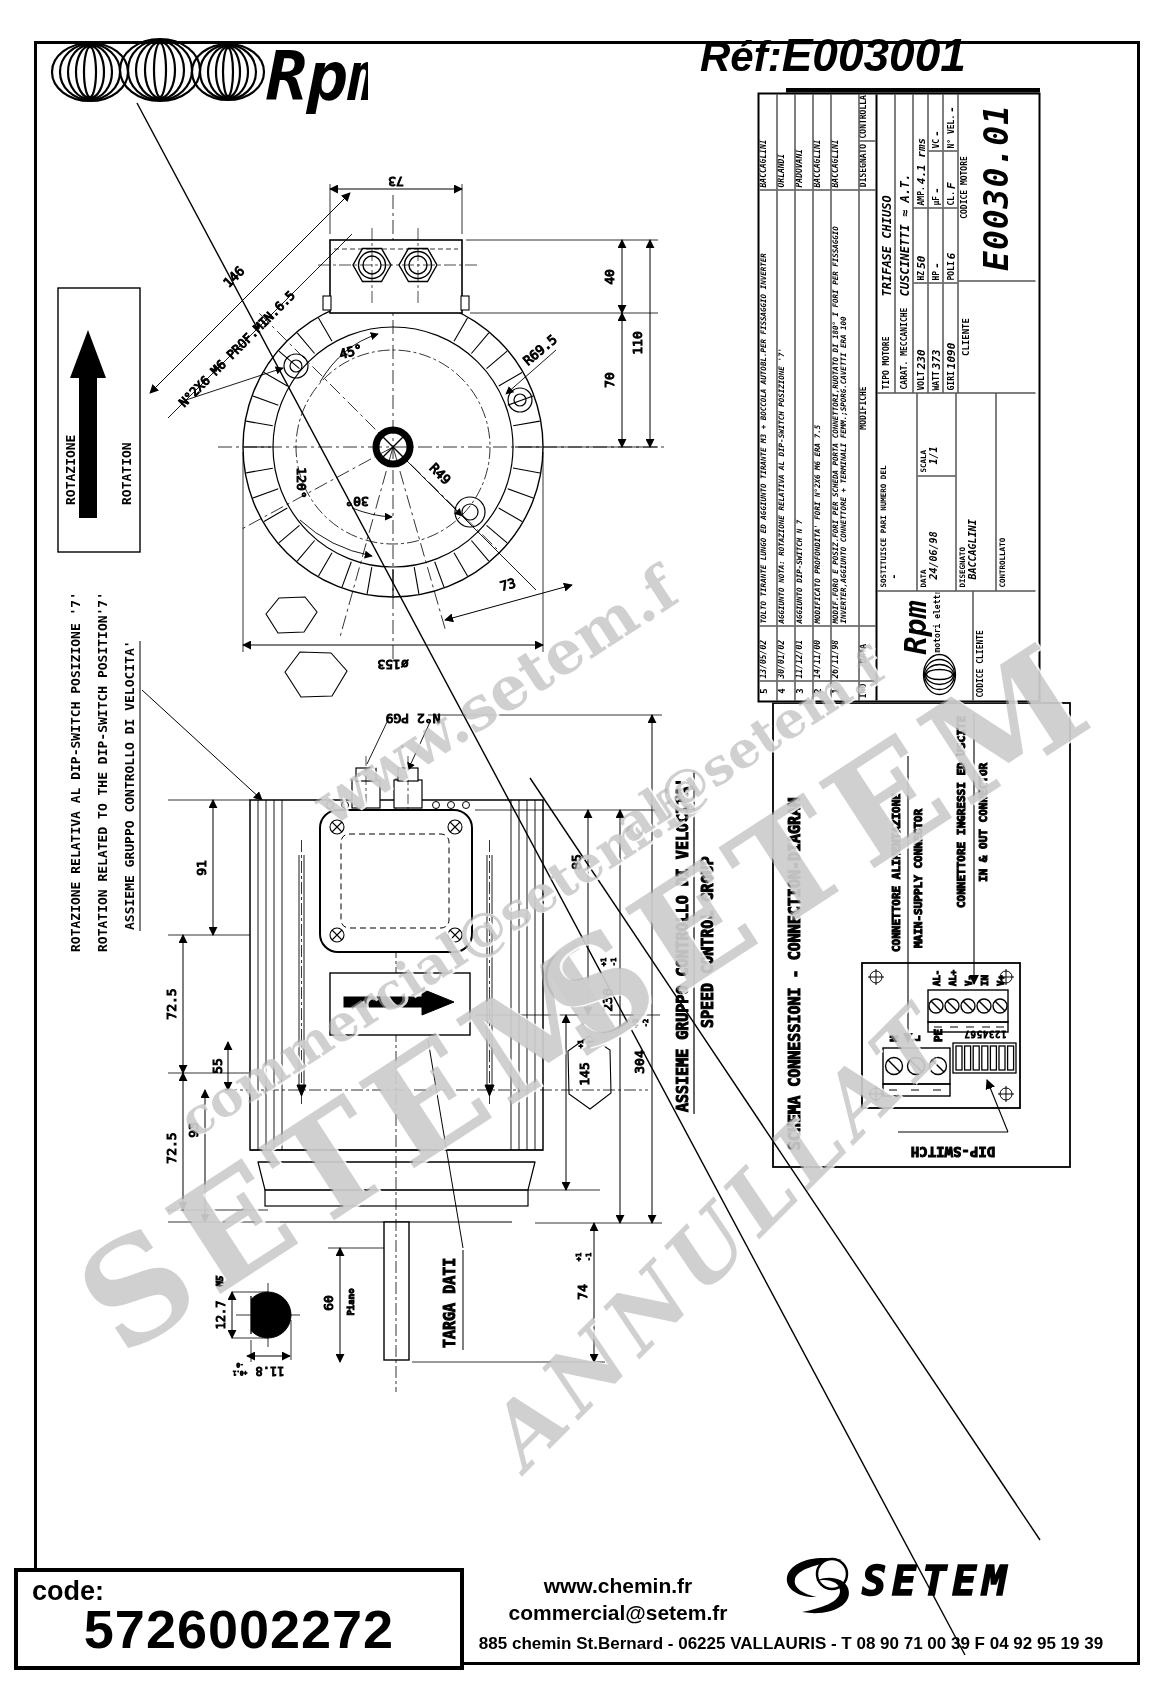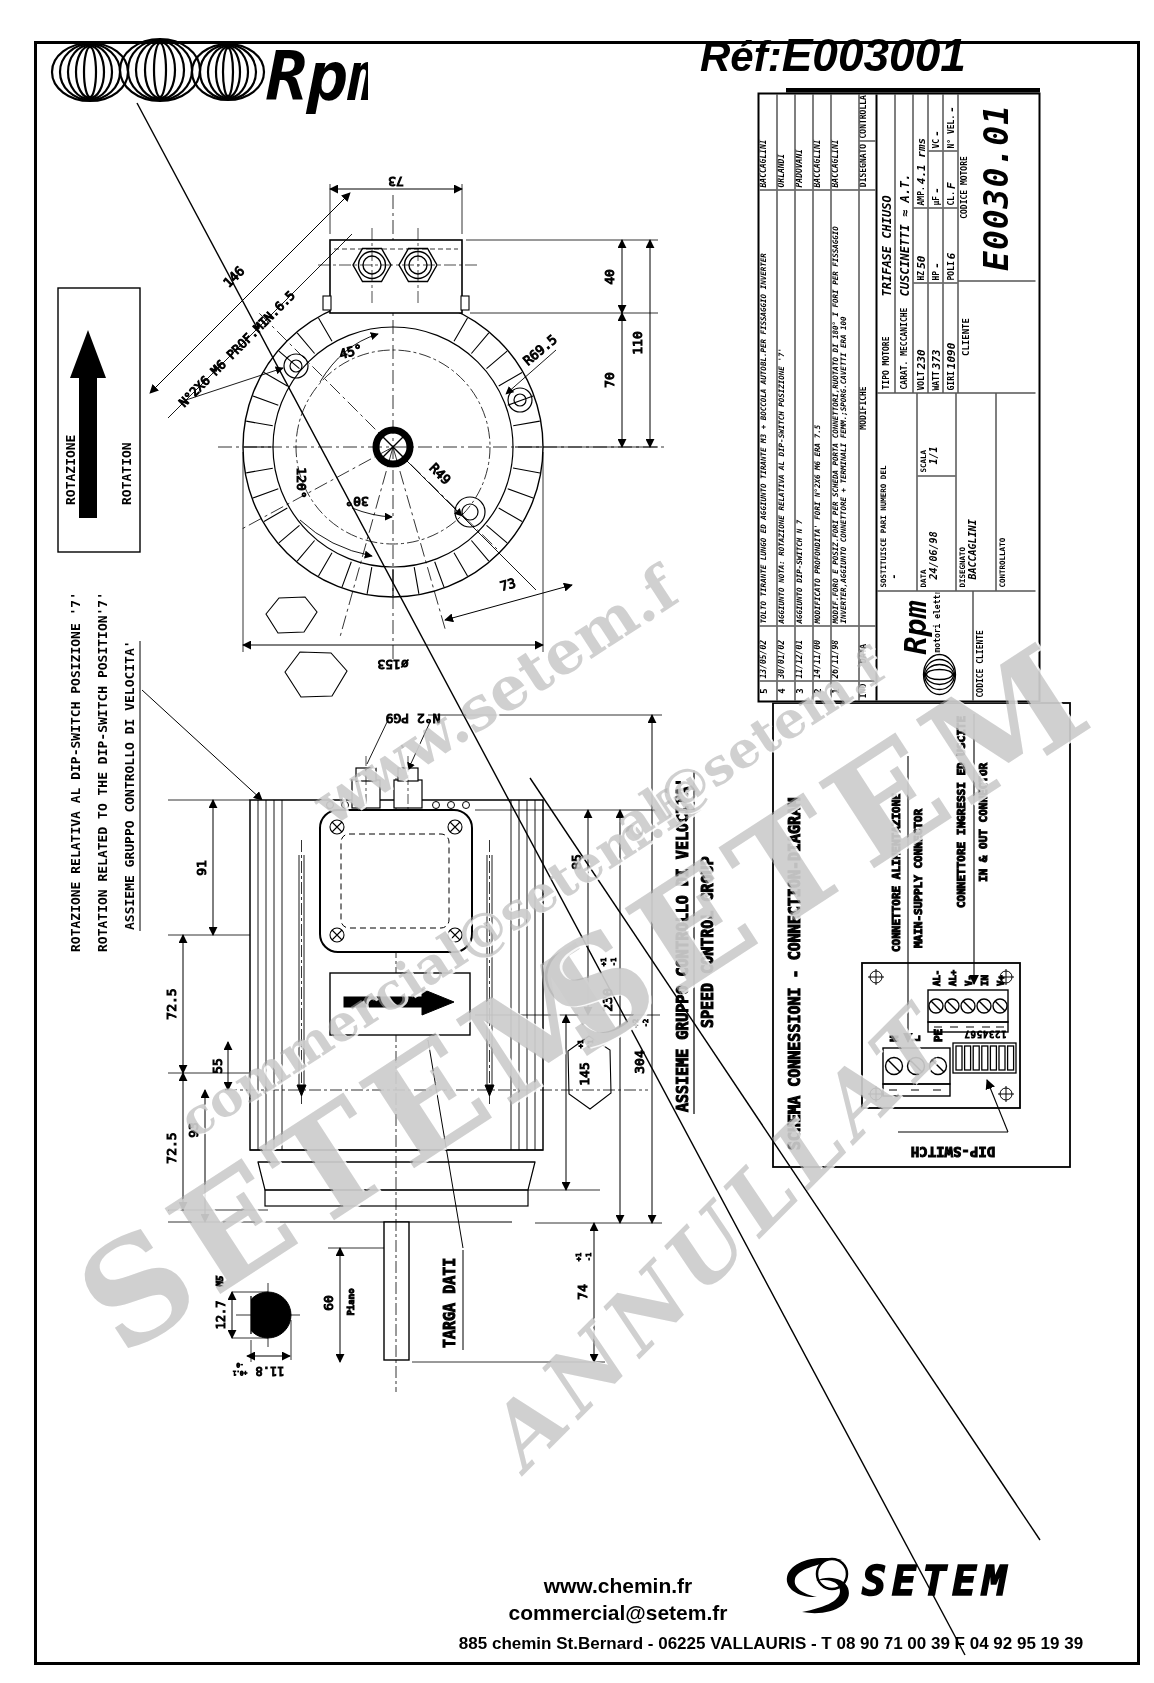--- a/index.html
+++ b/index.html
@@ -69,21 +69,21 @@
       font-weight:bold;font-style:italic;color:rgba(176,176,176,0.6);
       text-shadow:2px 2px 0 rgba(255,255,255,0.8);transform-origin:0 50%;white-space:nowrap;}
   
   #codebox{left:14px;top:1568px;width:442px;height:94px;border:4px solid #000;background:#fff;}
   #codebox .cl{position:absolute;left:14px;top:4px;font-family:"Liberation Sans",sans-serif;
                font-weight:bold;font-size:27px;}
   #codebox .cv{position:absolute;left:0;right:0;top:26px;text-align:center;
                font-family:"Liberation Sans",sans-serif;font-weight:bold;font-size:54px;letter-spacing:1px;}
   #webmail{left:468px;top:1572px;width:300px;text-align:center;font-family:"Liberation Sans",sans-serif;
            font-weight:bold;font-size:21px;line-height:1.3;}
-  #address{left:426px;top:1634px;width:690px;text-align:center;font-family:"Liberation Sans",sans-serif;
+  #address{left:446px;top:1634px;width:690px;text-align:center;font-family:"Liberation Sans",sans-serif;
            font-weight:bold;font-size:17px;white-space:nowrap;}
   #setemlogo{left:780px;top:1550px;width:300px;height:80px;}
   svg text{fill:#000;font-family:"DejaVu Sans Mono",monospace;}
   .dim{font-size:13px;}
   .tol{font-size:7px;}
   .note{font-size:13px;font-weight:bold;}
   .schbig{font-size:15px;font-weight:bold;}
   .schsm{font-size:11px;font-weight:bold;}
   .term{font-size:9px;font-weight:bold;}
 </style>
@@ -565,20 +565,24 @@
     </div>
   </div>
 
   <div class="wm" style="left:320px;top:775px;font-size:60px;transform:rotate(-33deg);">www.setem.f</div>
   <div class="wm" style="left:95px;top:1235px;font-size:140px;letter-spacing:10px;transform:rotate(-33deg);">SETEM</div>
   <div class="wm" style="left:555px;top:935px;font-size:140px;letter-spacing:10px;transform:rotate(-33deg);">SETEM</div>
   <div class="wm" style="left:185px;top:1095px;font-size:50px;transform:rotate(-33deg);">commercial@setem.fr</div>
   <div class="wm" style="left:620px;top:800px;font-size:50px;transform:rotate(-33deg);">al@setem.f</div>
   <div id="cancelword" style="left:505px;top:1400px;font-size:86px;letter-spacing:8px;transform:rotate(-45deg);">ANNULLAT</div>
 
+  <div class="abs" id="codebox">
+    <span class="cl">code:</span>
+    <span class="cv">5726002272</span>
+  </div>
   <div class="abs" id="webmail">
     <div>www.chemin.fr</div>
     <div>commercial@setem.fr</div>
   </div>
   <svg class="abs" id="setemlogo" viewBox="0 0 300 80">
     <g>
       <path d="M62,10 C34,4 10,12 7,27 c-2,12 12,21 30,20 c-14,-3 -24,-9 -22,-18 c2,-9 20,-15 47,-19 z" fill="#000"></path>
       <circle cx="52" cy="24" r="15" fill="#fff" stroke="#000" stroke-width="2.5"></circle>
       <path d="M22,62 C50,67 74,55 68,38 C64,27 46,25 36,31 c12,-3 24,1 24,10 c0,11 -18,17 -38,21 z" fill="#000"></path>
     </g>

